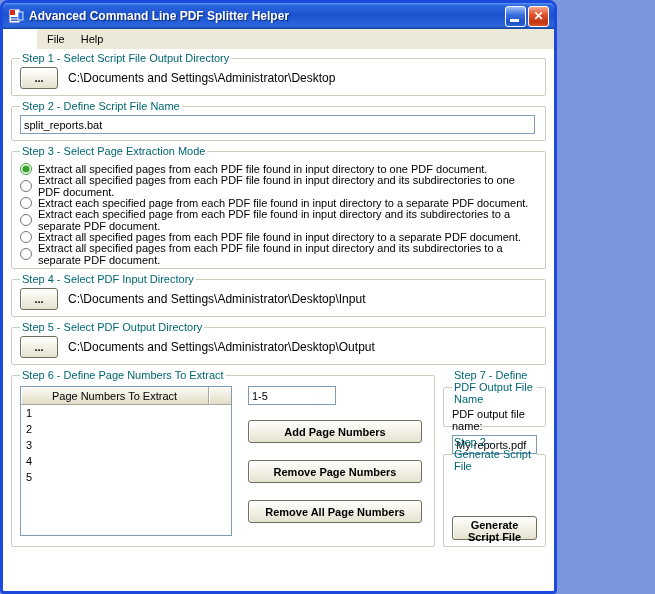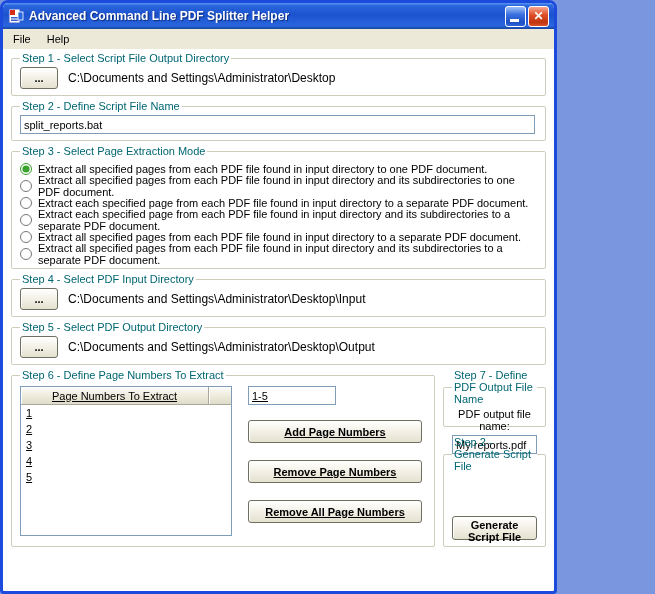--- a/index.html
+++ b/index.html
@@ -32,21 +32,21 @@
   .tbtn {
     width:21px; height:21px; border-radius:3px; border:1px solid #fff;
     position:relative; display:inline-flex; align-items:center; justify-content:center;
   }
   .tbtn.min { background:linear-gradient(180deg,#9dc1f7 0%,#3a70e0 40%,#1c50c5 80%,#2a63d5 100%); }
   .tbtn.close { background:linear-gradient(180deg,#f7a993 0%,#e0522a 40%,#c03510 80%,#d9512b 100%); }
   .min-bar { position:absolute; left:4px; bottom:4px; width:9px; height:3px; background:#fff; }
   .x-glyph { color:#fff; font-weight:bold; font-size:12px; line-height:1; }
 
   
-  .menubar { height:20px; display:flex; align-items:center; padding-left:2px; background:#ece9d8; }
+  .menubar { height:20px; display:flex; align-items:center; padding-left:2px; background:#ece9d8;margin-left:34px; }
   .menu-item { padding:2px 8px; }
 
   
   .content { padding:3px 8px 6px 8px; }
 
   fieldset.grp {
     border:1px solid #cfccbc;
     border-radius:2px;
     margin:0 0 4px 0;
     padding:3px 8px 6px 8px;
@@ -87,21 +87,21 @@
   }
   .script-name { flex:1; margin-right:2px; }
 
   
   .radio-row { display:flex; align-items:center; gap:6px; height:17px; }
   .radio-row input[type=radio] { width:12px; height:12px; margin:0; accent-color:#3aa12c; }
 
   
   .bottom { display:flex; gap:8px; }
   .step6 { flex:0 0 424px; height:178px; }
-  .s6-inner { display:flex; gap:16px; padding-top:2px; height:100%;text-decoration:underline; }
+  .s6-inner { display:flex; gap:16px; padding-top:2px; height:100%; }
   .listbox {
     width:212px; height:150px;
     border:1px solid #7f9db9;
     background:#fff;
     overflow:hidden;
   }
   .list-header { display:flex; height:18px; }
   .hcell {
     background:linear-gradient(180deg,#fcfcf9 0%,#ece9d8 60%,#dfdccb 100%);
     border-right:1px solid #aca899;
@@ -114,21 +114,21 @@
   .hcell.rest { flex:1; border-right:none; }
   .list-row { height:16px; line-height:16px; padding-left:5px; font-size:11px; }
 
   .s6-right { display:flex; flex-direction:column; }
   .pages-input { width:88px; margin-bottom:15px; }
   .s6-right .btn.wide { margin-bottom:17px; }
   .s6-right .btn.wide:last-child { margin-bottom:0; }
 
   .right-panel { flex:1; display:flex; flex-direction:column; gap:5px; }
   .step7 { height:58px; margin:0; }
-  .step7 .lbl { display:block; margin-bottom:3px;text-align:center; }
+  .step7 .lbl { display:block; margin-bottom:3px; }
   .out-name { width:100%; }
   .step8 { flex:1; margin:0; display:flex; flex-direction:column; justify-content:flex-end; padding-bottom:9px; }
   .btn.generate { width:100%; height:24px; }
 </style>
 </head>
 <body>
 
 <div class="window">
 
   <div class="titlebar">

